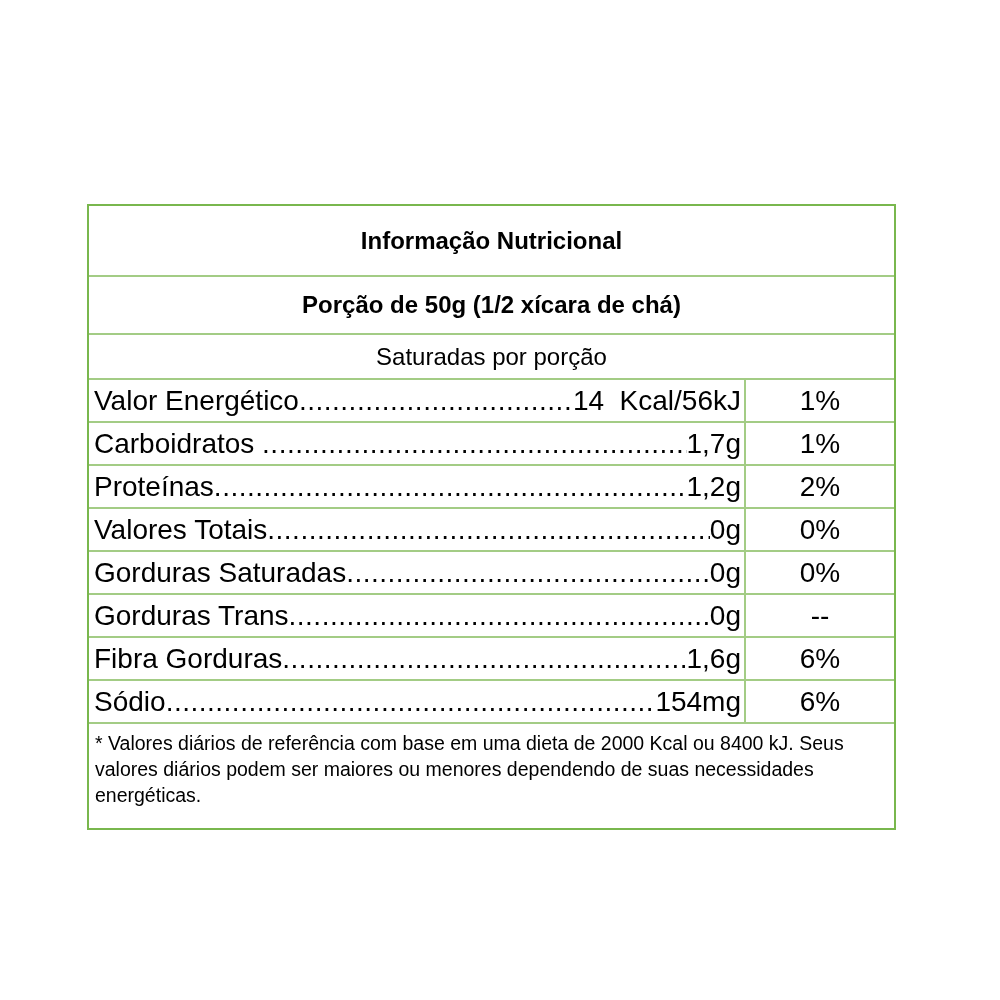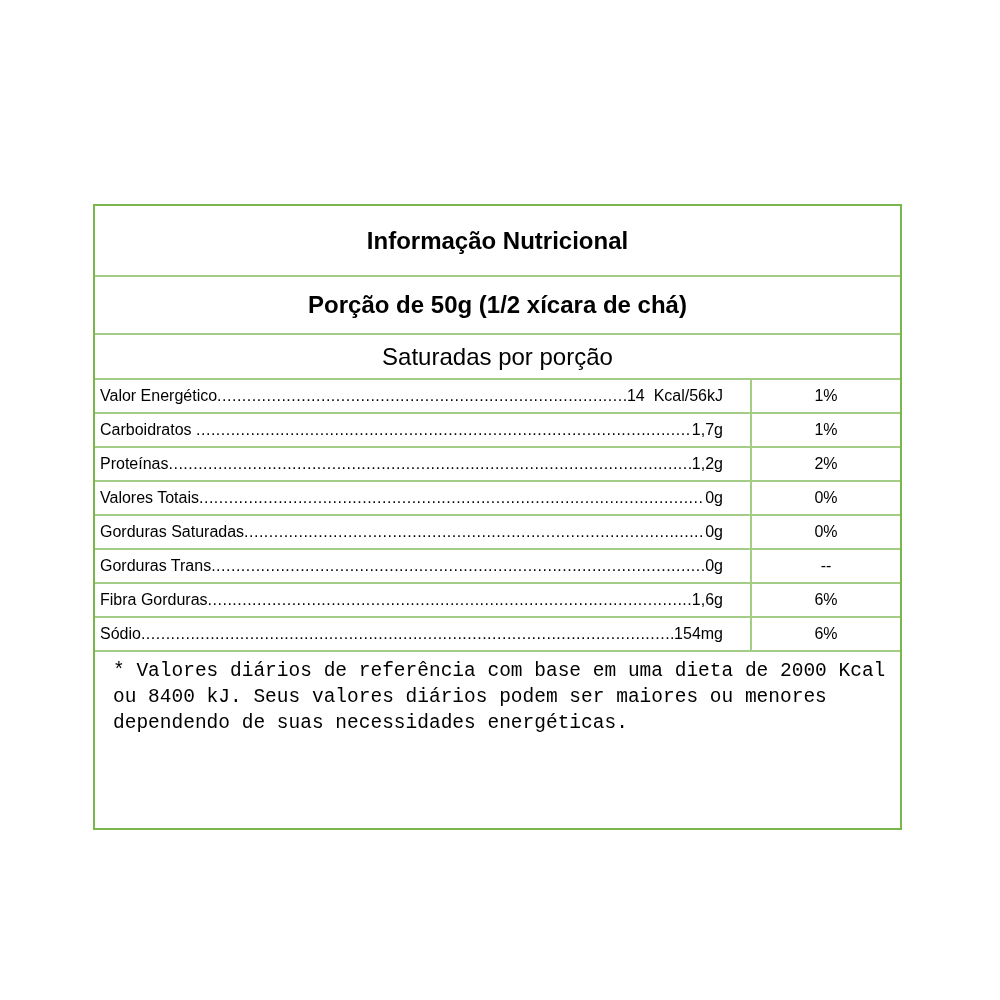--- a/index.html
+++ b/index.html
@@ -8,21 +8,21 @@
 
   .sheet {
     position: relative;
     width: 1000px;
     height: 1000px;
     background: #ffffff;
   }
 
   .nutri-table {
     position: absolute;
-    left: 93px;
+    left: 87px;
     top: 204px;
     width: 809px;
     height: 626px;
     border: 2px solid #79b74d;
     background: #ffffff;
     display: flex;
     flex-direction: column;
   }
 
   .row {
@@ -58,41 +58,40 @@
   .cell-right {
     flex: 0 0 150px;
     border-left: 2px solid #a3cc85;
     display: flex;
     align-items: center;
     justify-content: center;
     height: 100%;
   }
   .cell-left.centered { justify-content: center; }
 
-  .data-row { height: 34px; font-size: 16px; gap: 24px; }
+  .data-row { height: 43px; font-size: 28px; }
   .data-row .cell-left { padding-left: 5px; padding-right: 3px; }
 
   .nutrient-label { white-space: pre; flex: 0 0 auto; }
   .dot-leader {
     flex: 1 1 auto;
     overflow: hidden;
     white-space: nowrap;
     letter-spacing: 0.5px;
   }
   .nutrient-amount { flex: 0 0 auto; white-space: pre; }
 
   .row-footnote {
     flex: 1 1 auto;
     border-bottom: none;
     align-items: flex-start;
-    padding: 6px 10px 0 18px;
+    padding: 6px 10px 0 6px;
     font-size: 19.5px;
     line-height: 26px;
     display: block;
-    font-family: Liberation Mono, monospace;
   }
 </style>
 </head>
 <body>
 
 <div class="sheet">
   <div class="nutri-table">
 
     <div class="row row-title">
       <span>Informação Nutricional</span>

